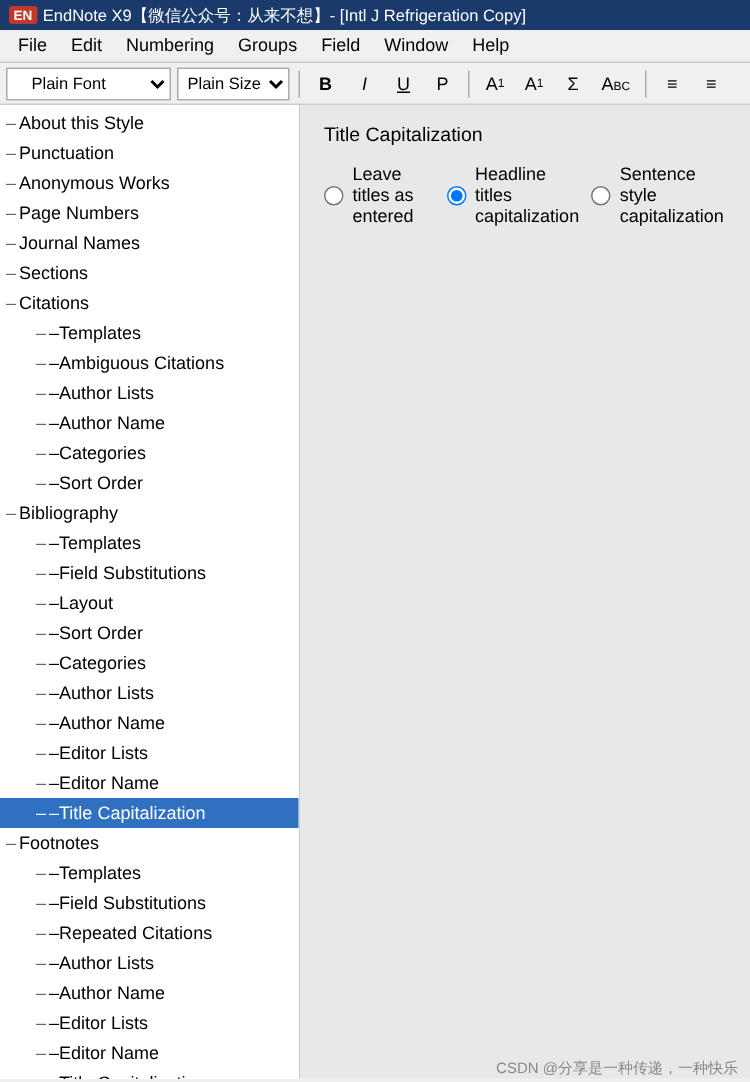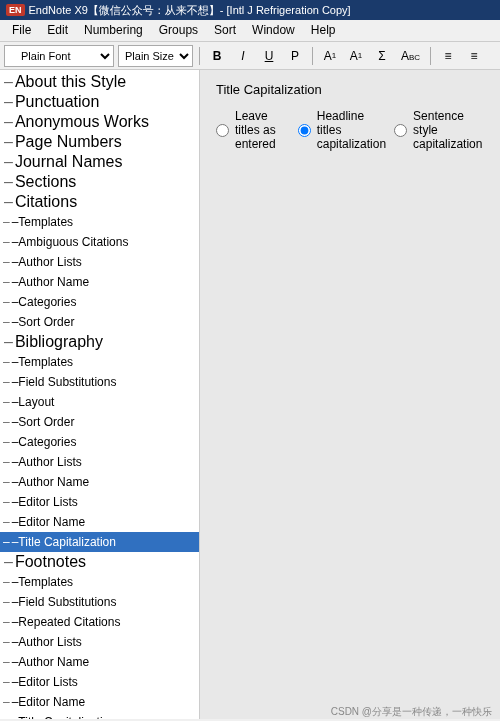--- a/index.html
+++ b/index.html
@@ -108,30 +108,30 @@
       padding: 1px 0;
       cursor: pointer;
       white-space: nowrap;
       overflow: hidden;
       text-overflow: ellipsis;
       line-height: 18px;
     }
 
     .tree-root {
       padding-left: 4px;
-      font-size: 16px;
+      font-size: 12px;
       color: #000;
     }
     .tree-root::before {
       content: '–';
       margin-right: 2px;
       color: #666;
     }
     .tree-child {
-      padding-left: 3px;
+      padding-left: 24px;
       font-size: 12px;
       color: #000;
     }
     .tree-child::before {
       content: '–';
       margin-right: 2px;
       color: #666;
     }
     .tree-item.selected {
       background: #3070c0;
@@ -191,21 +191,21 @@
 <div class="title-bar">
   <span class="en-logo">EN</span>
   <span>EndNote X9【微信公众号：从来不想】- [Intl J Refrigeration Copy]</span>
 </div>
 
 <div class="menu-bar">
   <span class="menu-item">File</span>
   <span class="menu-item">Edit</span>
   <span class="menu-item">Numbering</span>
   <span class="menu-item">Groups</span>
-  <span class="menu-item">Sort</span>
+  <span class="menu-item">Field</span>
   <span class="menu-item">Window</span>
   <span class="menu-item">Help</span>
 </div>
 
 <div class="toolbar">
   <select class="toolbar-select font-select">
     <option>Plain Font</option>
   </select>
   <select class="toolbar-select size-select">
     <option>Plain Size</option>

